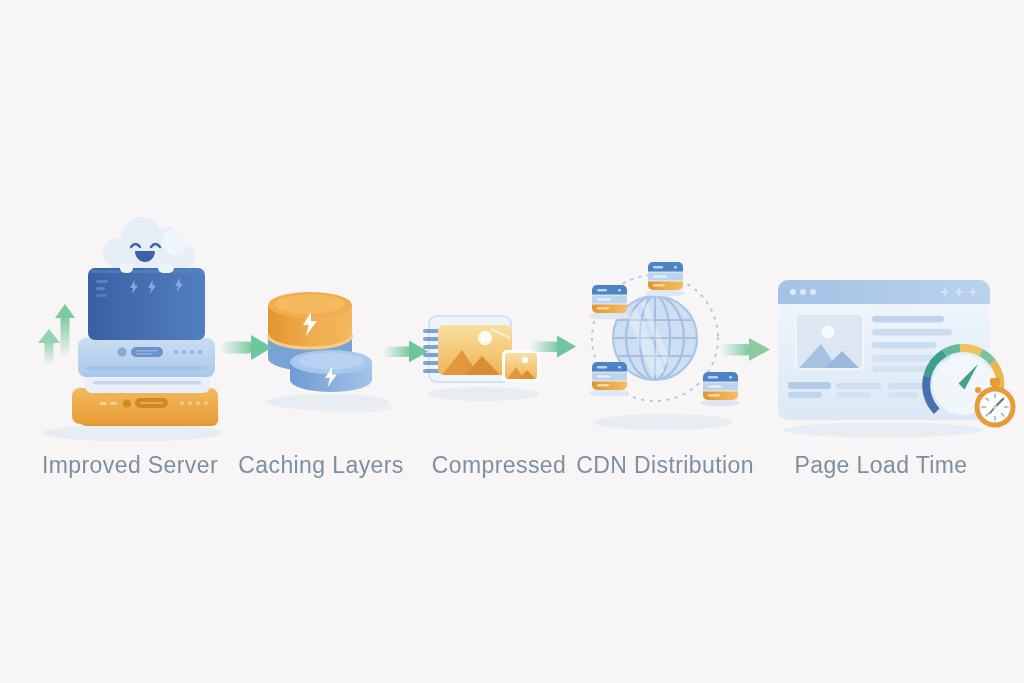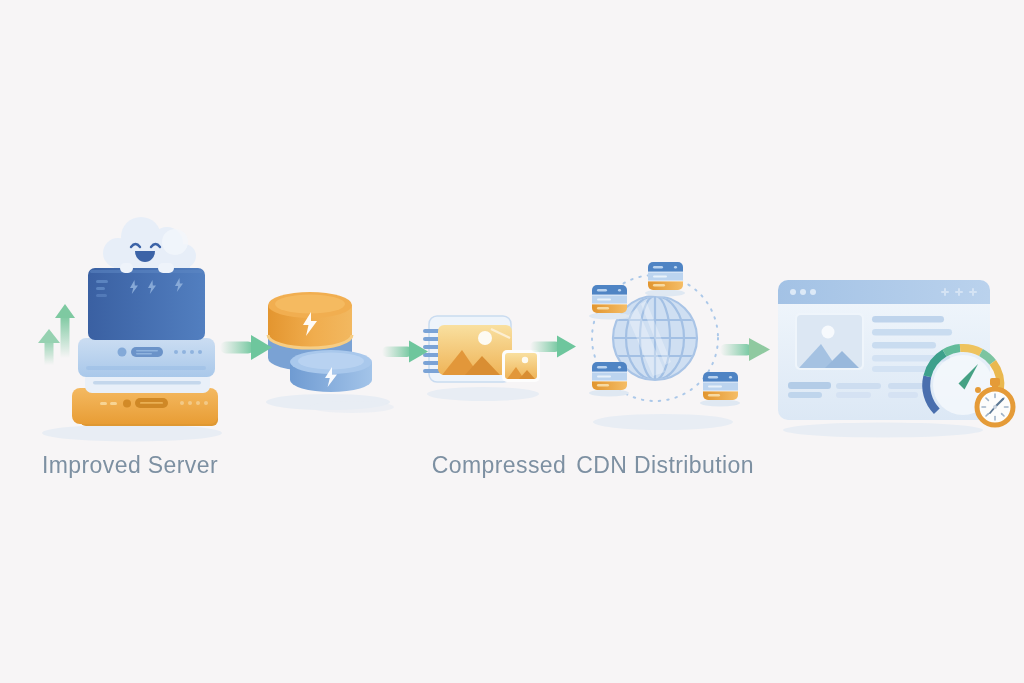--- a/index.html
+++ b/index.html
@@ -182,20 +182,21 @@
       <path transform="translate(53,32)" d="M8 0 L0 13 L5.5 13 L3 24 L14 9 L8 9 Z" fill="#ffffff" opacity=".95"></path>
     </g>
 
     <g>
       <path d="M40 82 V100 A41 12 0 0 0 122 100 V82 Z" fill="url(#gCylBlue)"></path>
       <ellipse cx="81" cy="82" rx="41" ry="12" fill="#a9c8ec"></ellipse>
       <ellipse cx="81" cy="81" rx="33" ry="8.5" fill="#bcd5f2" opacity=".8"></ellipse>
       <path transform="translate(75,87)" d="M7 0 L0 11 L4.8 11 L2.6 20 L12 7.5 L7 7.5 Z" fill="#ffffff" opacity=".95"></path>
     </g>
   </svg>
+  <div class="stage-label" style="left:321px">Caching Layers</div>
 
   <svg class="stage-illustration" style="left:415px;top:305px" width="140" height="100" viewBox="0 0 140 100">
     <defs>
       <clipPath id="bigCardClip">
           <rect x="23" y="20" width="74" height="50" rx="6"></rect>
         </clipPath>
       <clipPath id="smallCardClip">
           <rect x="90" y="48" width="32" height="26" rx="3"></rect>
         </clipPath>
     </defs>
@@ -355,20 +356,21 @@
         <line x1="221" y1="136" x2="223.4" y2="138.4"></line>
         <line x1="236.6" y1="151.6" x2="239" y2="154"></line>
         <line x1="239" y1="136" x2="236.6" y2="138.4"></line>
         <line x1="223.4" y1="151.6" x2="221" y2="154"></line>
       </g>
       <line x1="230" y1="145" x2="238" y2="137" stroke="#5b7793" stroke-width="2.2" stroke-linecap="round"></line>
       <line x1="230" y1="145" x2="225" y2="151" stroke="#5b7793" stroke-width="1.8" stroke-linecap="round"></line>
       <circle cx="230" cy="145" r="2" fill="#c9d4e0"></circle>
     </g>
   </svg>
+  <div class="stage-label" style="left:881px">Page Load Time</div>
 
   <svg class="flow-arrow" style="left:220px;top:332px" width="52" height="30" viewBox="0 0 52 30">
     <rect x="0" y="9.5" width="34" height="12" rx="6" fill="url(#gGreenH)"></rect>
     <polygon points="31,3 52,15.5 31,28" fill="#6ec69d"></polygon>
   </svg>
   <svg class="flow-arrow" style="left:382px;top:338px" width="46" height="27" viewBox="0 0 46 27">
     <rect x="0" y="8.5" width="30" height="10.5" rx="5" fill="url(#gGreenH)"></rect>
     <polygon points="27,2.5 46,13.5 27,24.5" fill="#6ec69d"></polygon>
   </svg>
   <svg class="flow-arrow" style="left:530px;top:333px" width="46" height="27" viewBox="0 0 46 27">

